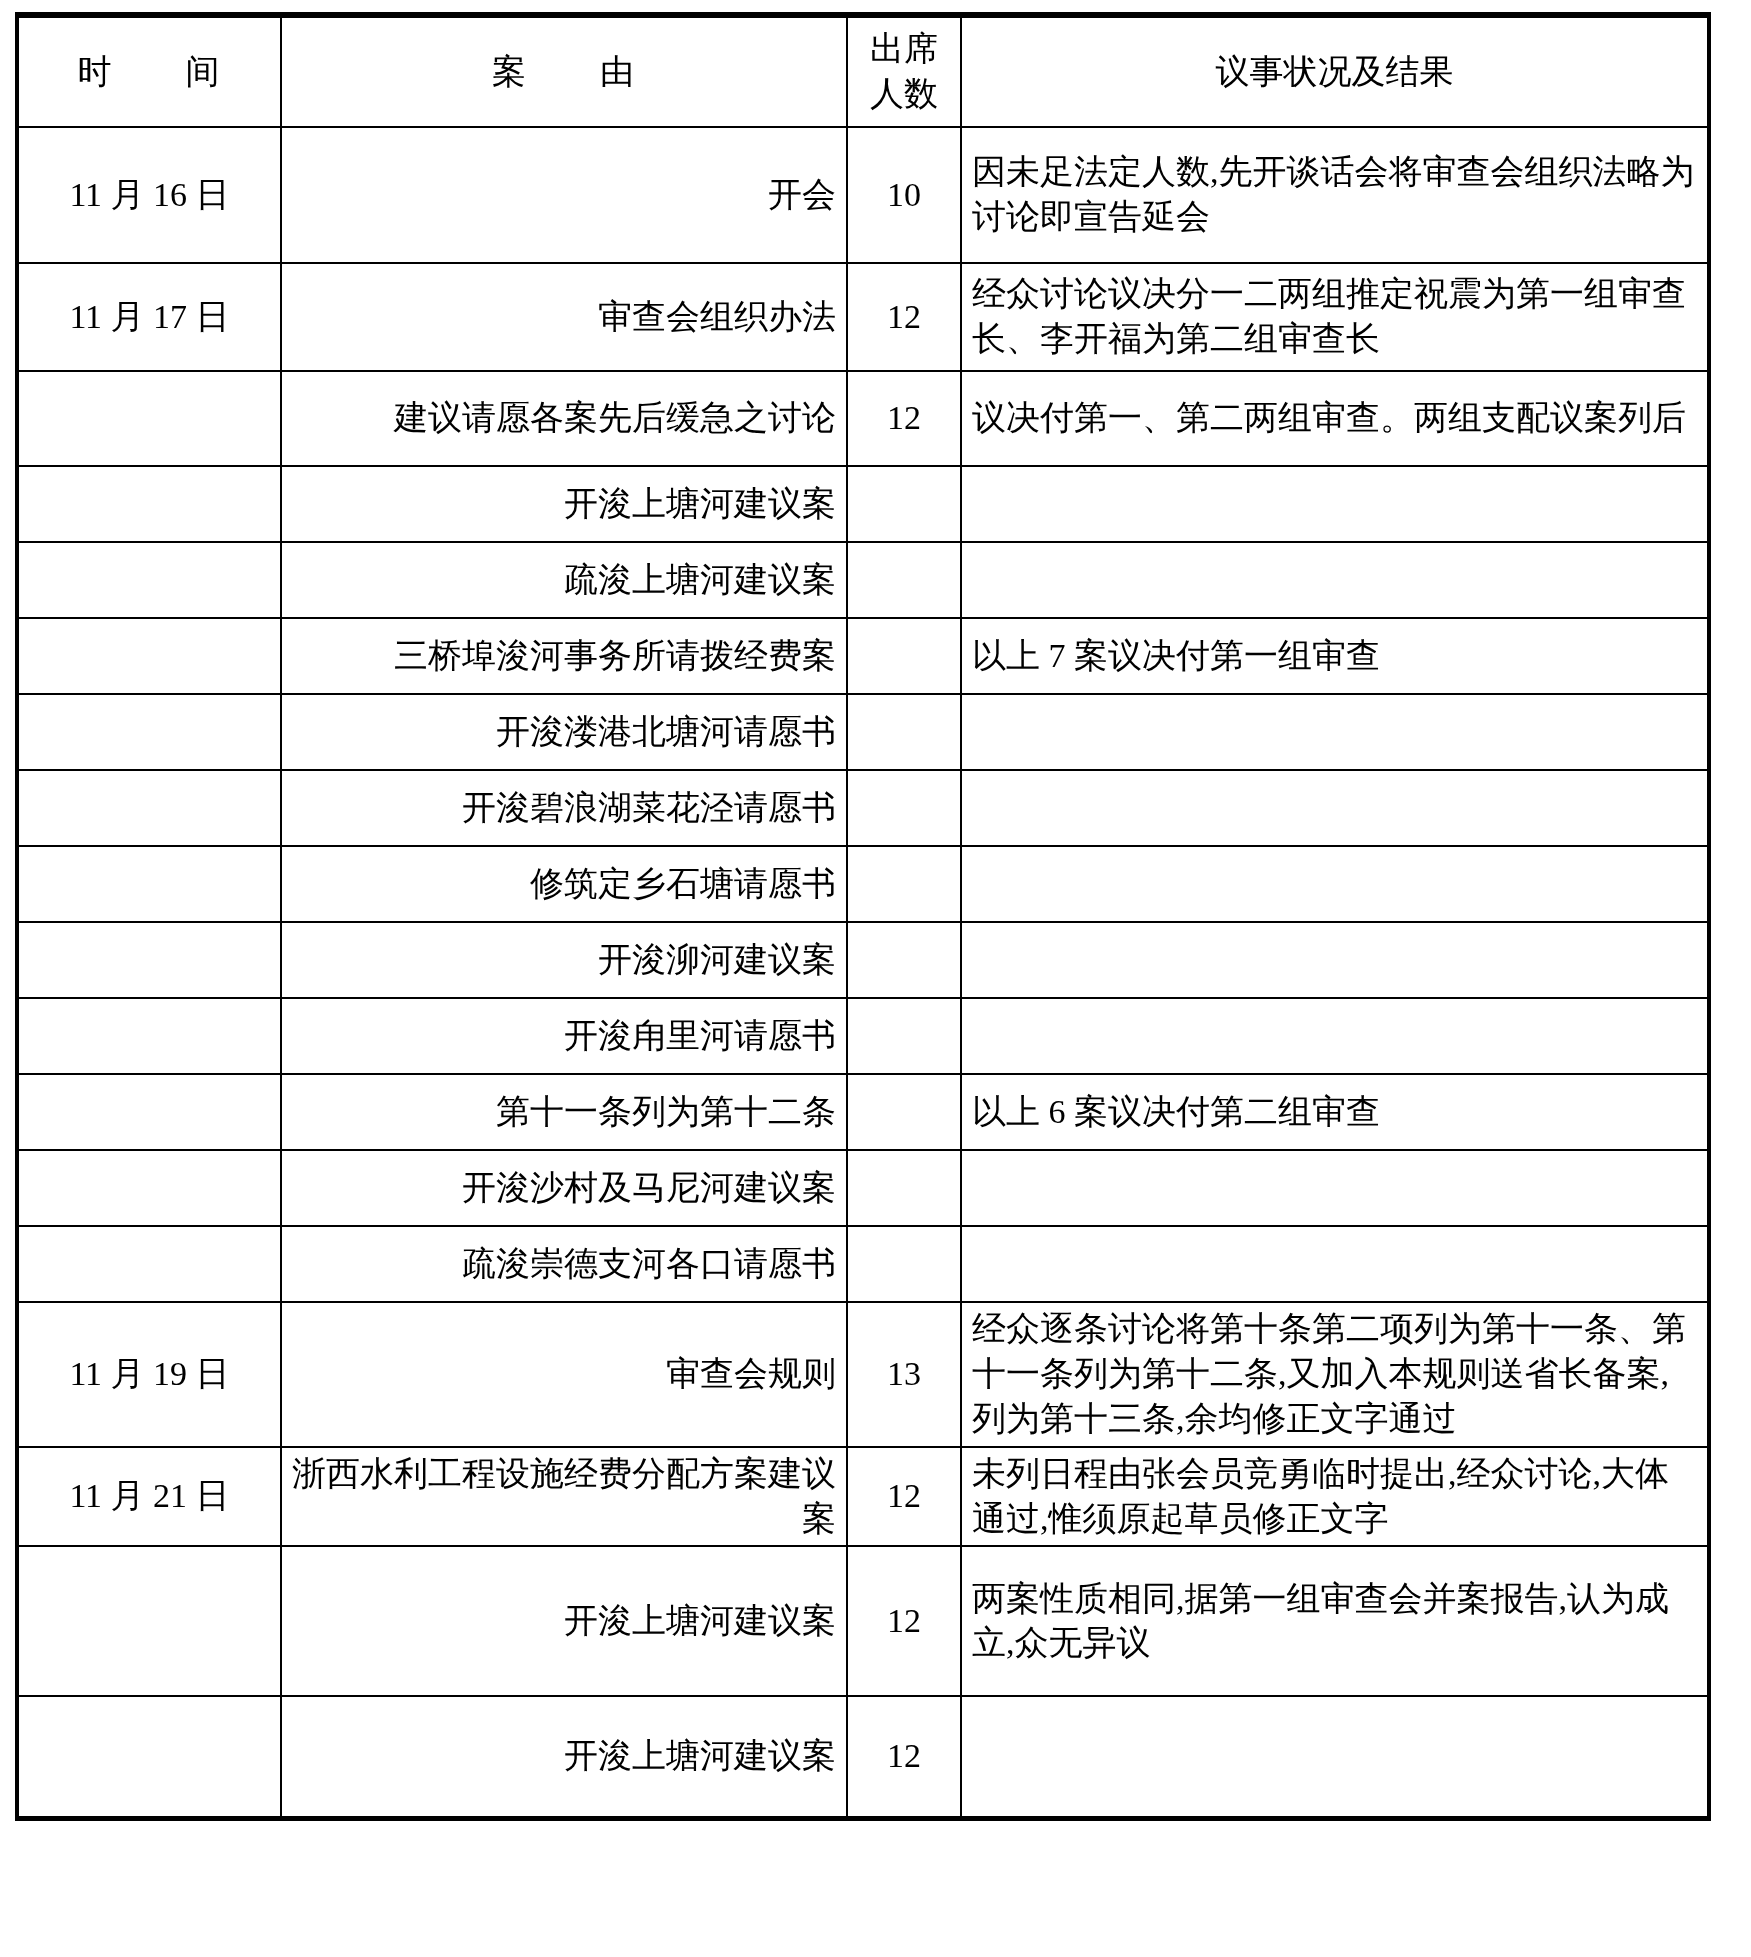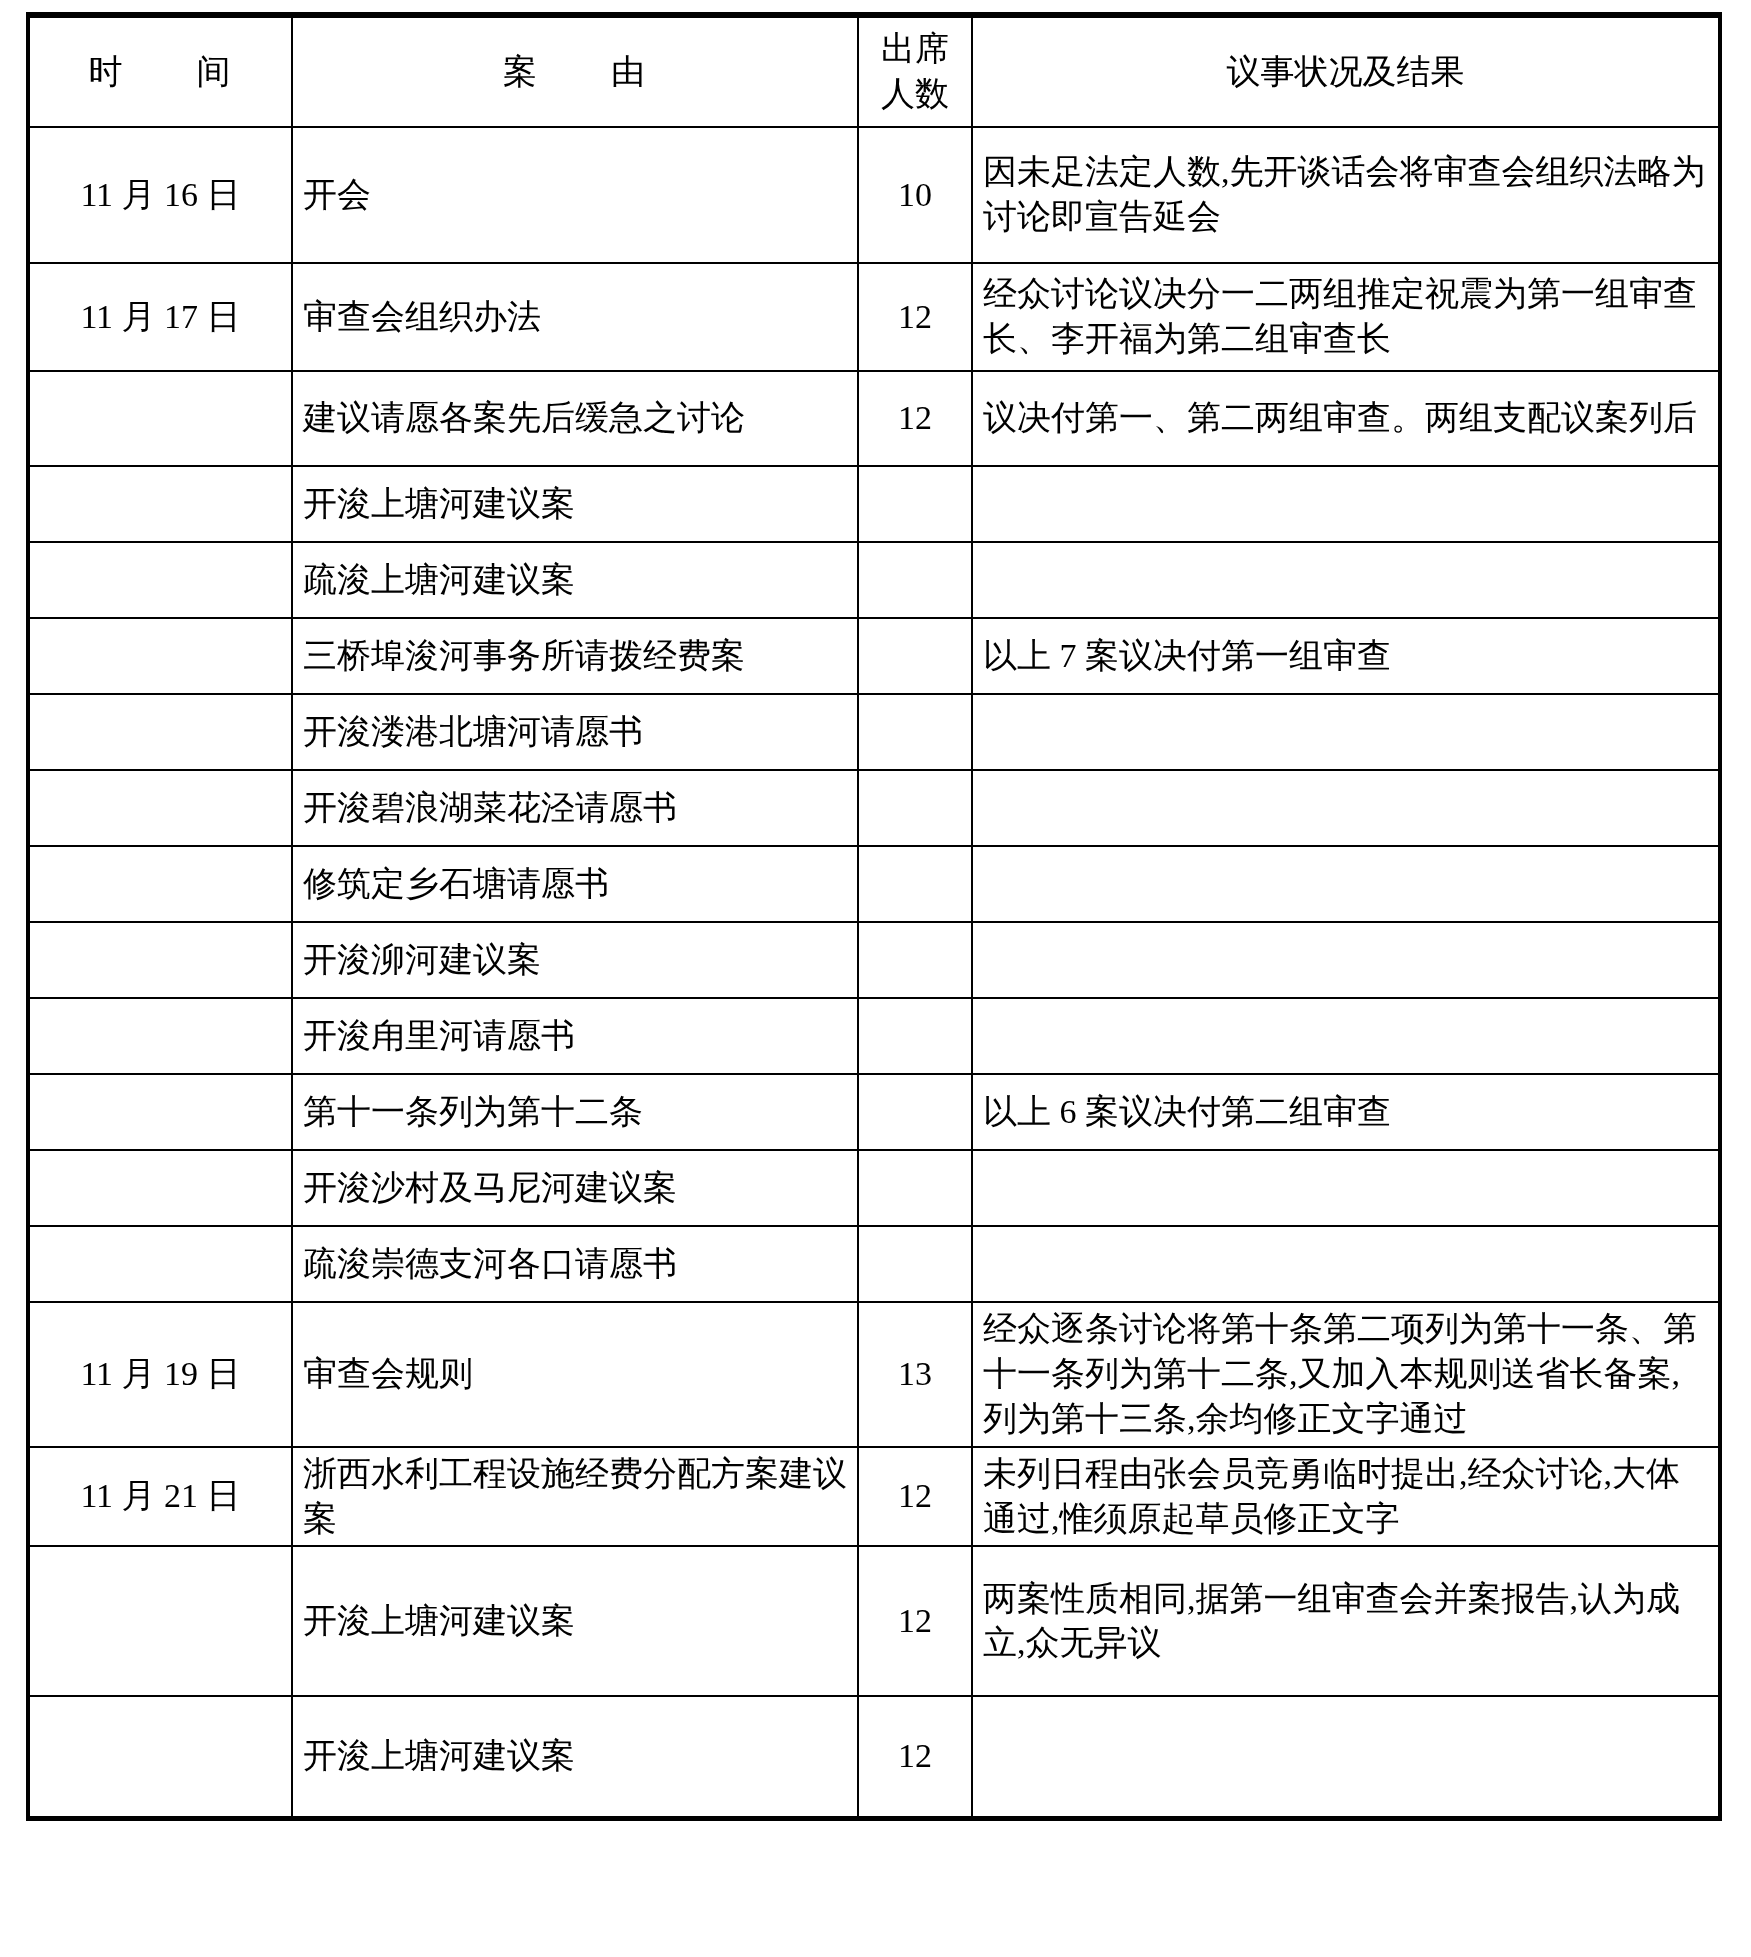--- a/index.html
+++ b/index.html
@@ -17,21 +17,21 @@
   }
   .page {
     position: absolute;
     left: 0; top: 0;
     width: 1751px;
     height: 1957px;
     background: #ffffff;
   }
   table.grid {
     position: absolute;
-    left: 26px;
+    left: 15px;
     top: 12px;
     width: 1692px;
     border-collapse: collapse;
     table-layout: fixed;
     background: #ffffff;
   }
   table.grid col.c-time { width: 264px; }
   table.grid col.c-case { width: 566px; }
   table.grid col.c-att  { width: 114px; }
   table.grid col.c-res  { width: 748px; }
@@ -70,21 +70,21 @@
     line-height: 1.5;
   }
   th.h-res { text-align: center; }
 
   td.cell-time {
     text-align: center;
     white-space: nowrap;
     padding: 4px 2px;
   }
   td.cell-case {
-    text-align: left;
+    text-align: right;
     padding-left: 16px;
     padding-right: 30px;
   }
   td.cell-att {
     text-align: center;
     padding: 4px 2px;
     margin-top: 32px;
   }
   td.cell-res {
     text-align: left;

